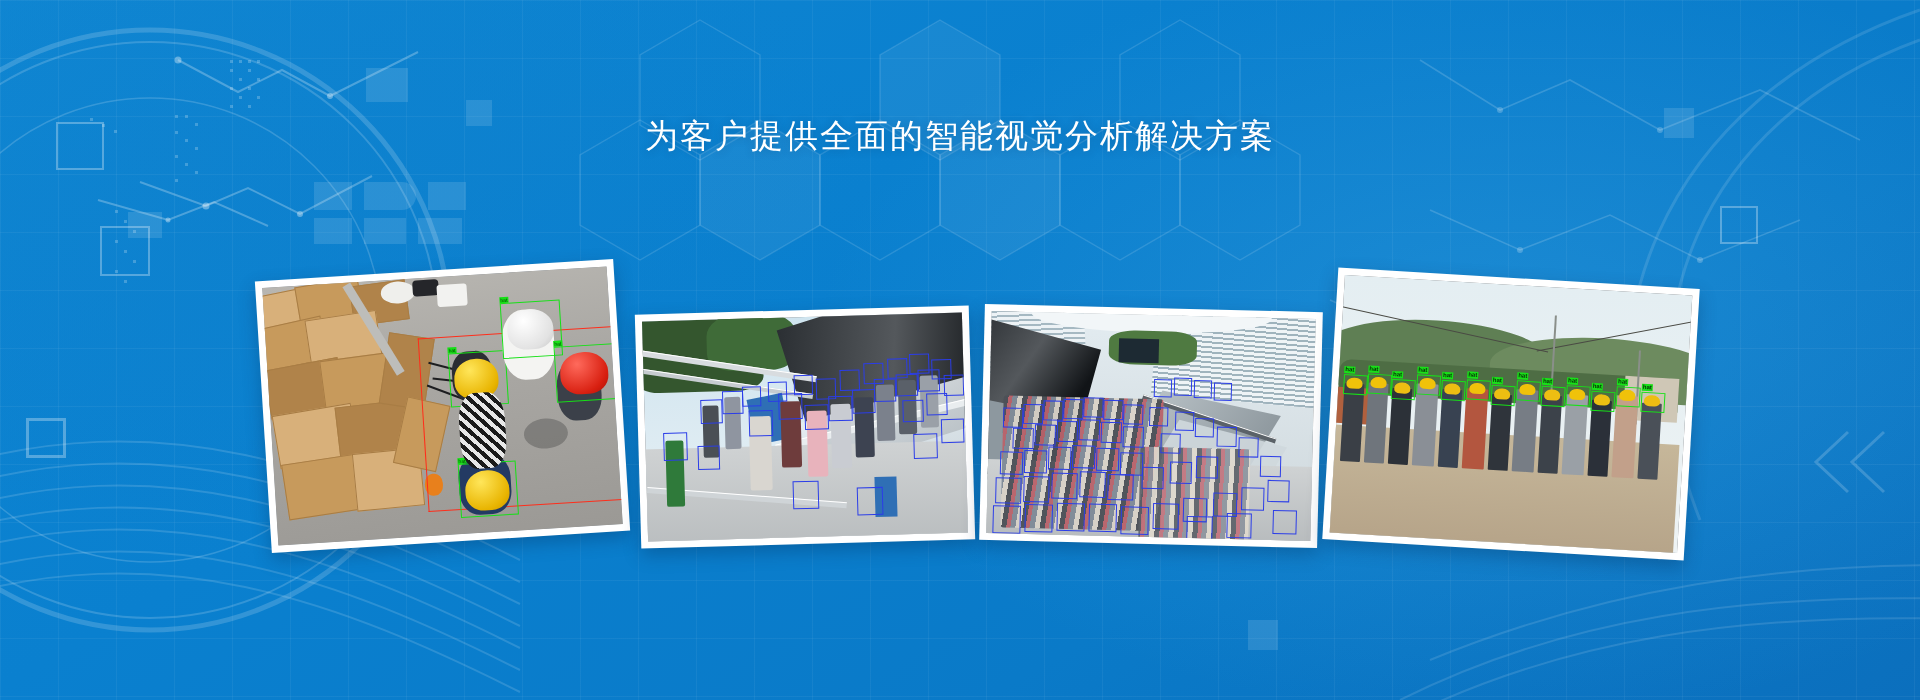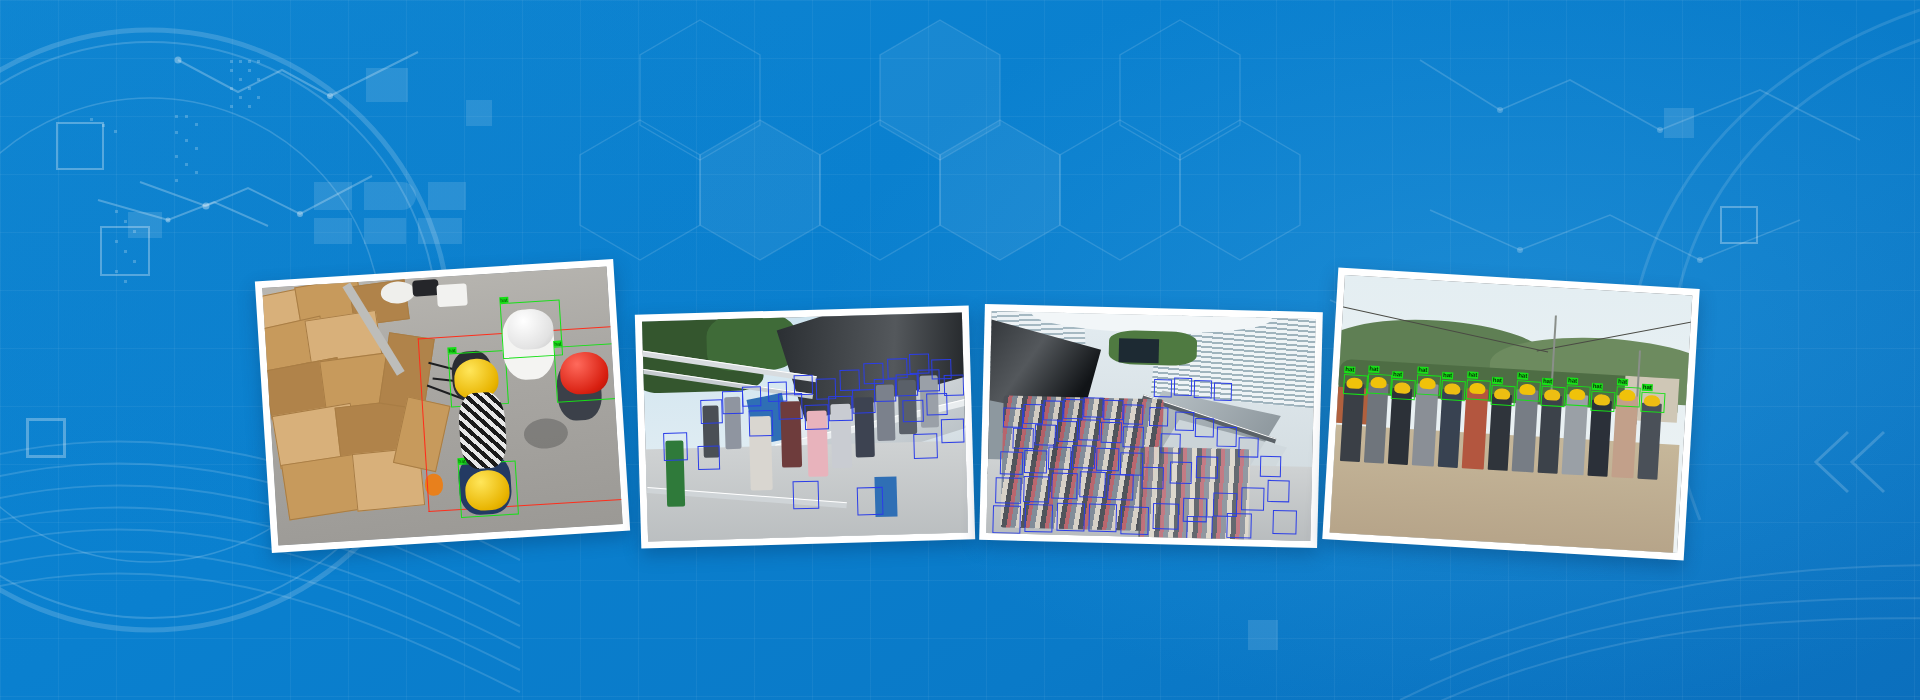--- a/index.html
+++ b/index.html
@@ -237,20 +237,21 @@
   <div class="sq" style="left:314px;top:218px;width:38px;height:26px;"></div>
   <div class="sq" style="left:364px;top:218px;width:42px;height:26px;"></div>
   <div class="sq" style="left:418px;top:218px;width:44px;height:26px;"></div>
   <div class="sq" style="left:366px;top:68px;width:42px;height:34px;"></div>
   <div class="sq" style="left:1248px;top:620px;width:30px;height:30px;"></div>
   <div class="sq" style="left:1664px;top:108px;width:30px;height:30px;"></div>
   <div class="sq-o" style="left:1720px;top:206px;width:34px;height:34px;"></div>
   <div class="sq" style="left:466px;top:100px;width:26px;height:26px;"></div>
 
   <div class="head">
+    <p class="subtitle">为客户提供全面的智能视觉分析解决方案</p>
   </div>
 
   <div class="gallery">
 
     <div class="photo" id="ph1">
       <div class="inner">
         <div class="p1"></div>
 
         <div class="crate l" style="left:-4px;top:4px;width:60px;height:34px;transform:rotate(-8deg);"></div>
         <div class="crate" style="left:34px;top:-2px;width:62px;height:40px;transform:rotate(-6deg);"></div>

